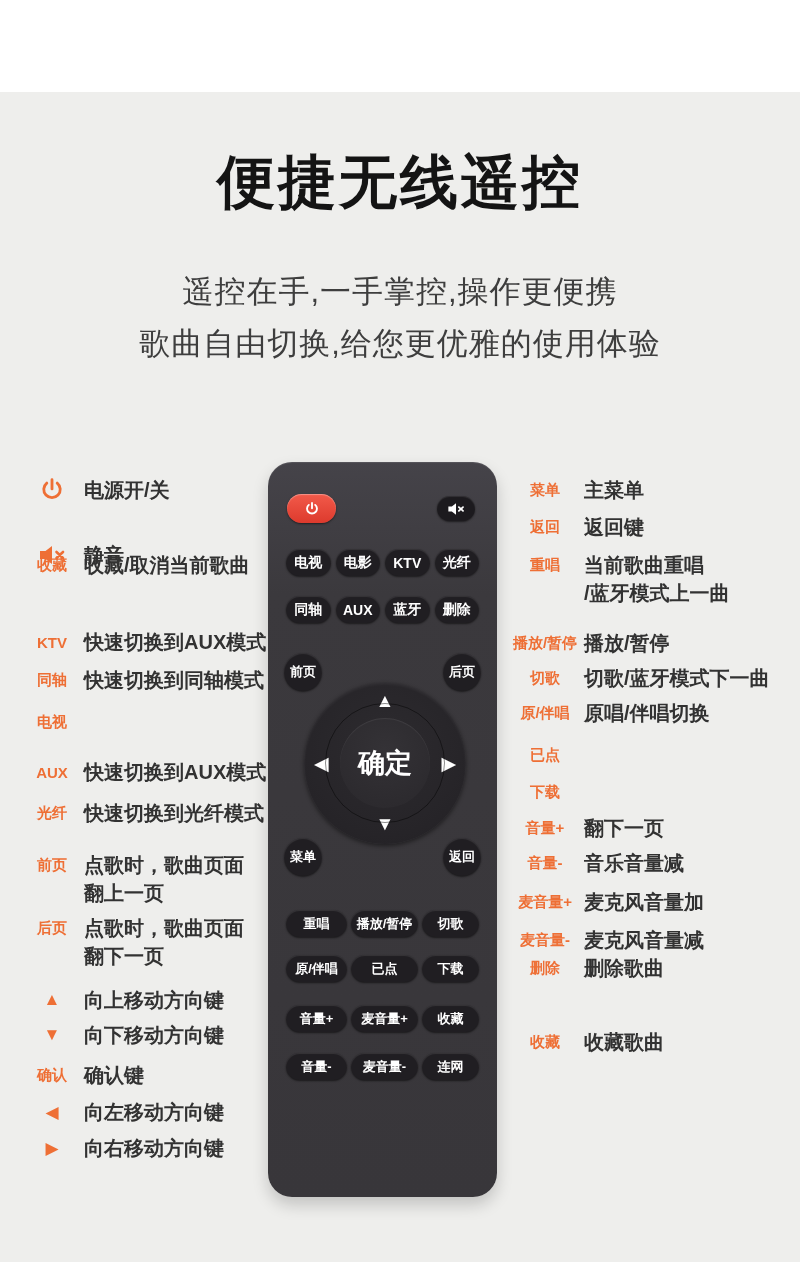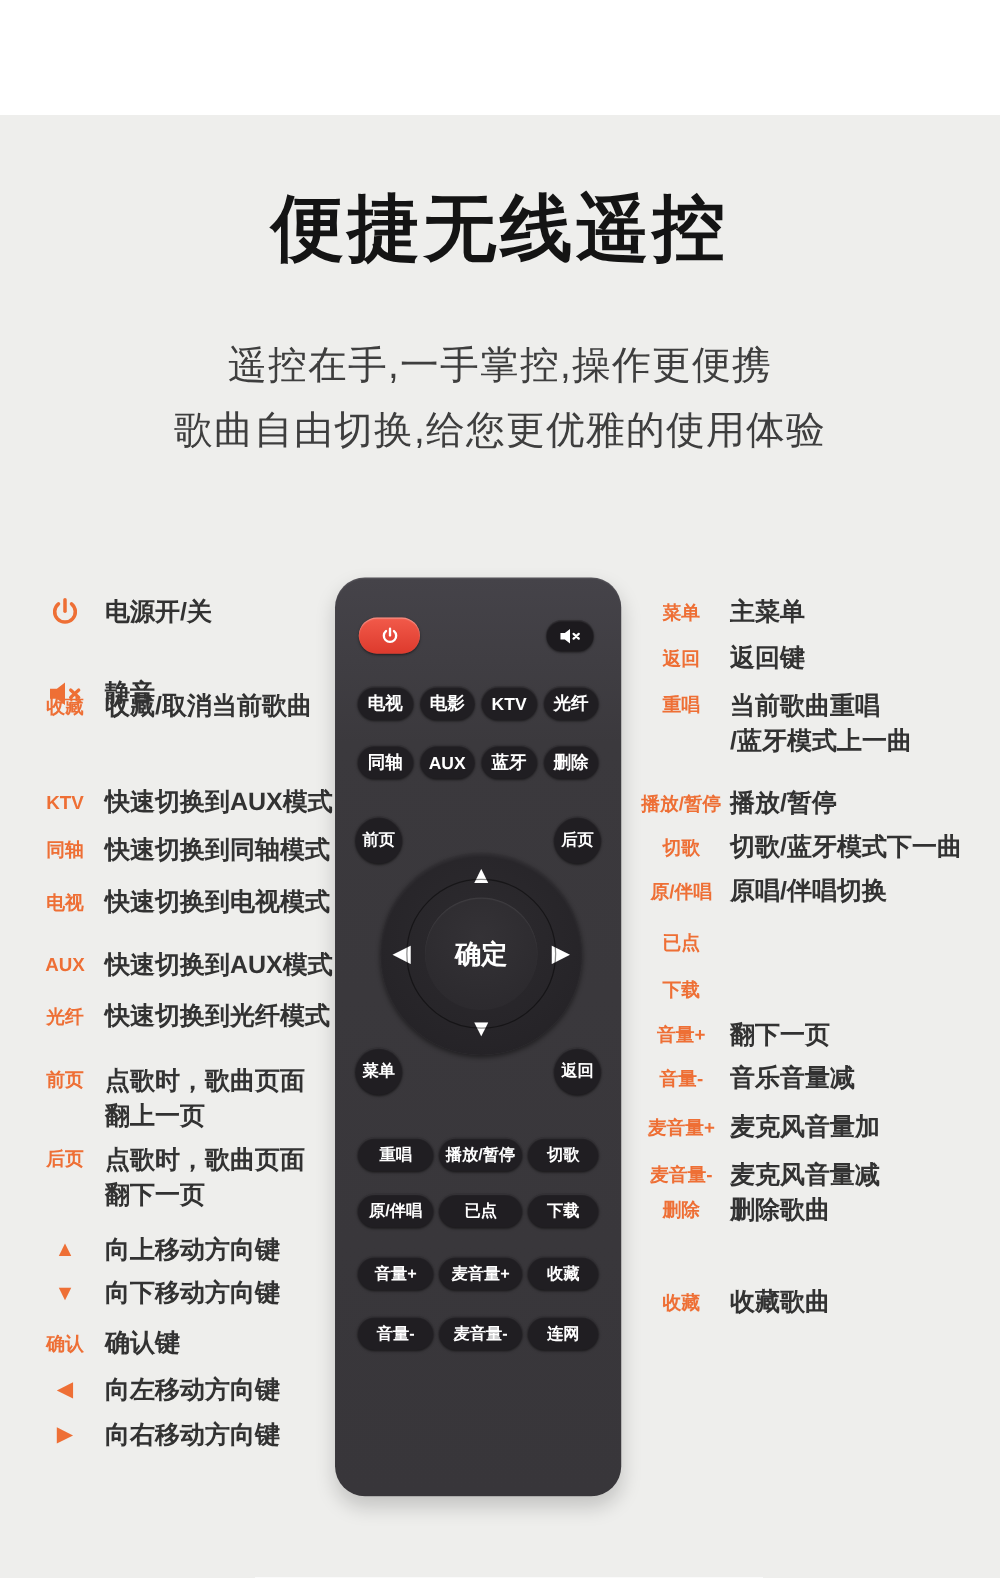--- a/index.html
+++ b/index.html
@@ -59,21 +59,21 @@
   
   #dpad{
     position:absolute;left:36px;top:220px;width:162px;height:162px;border-radius:50%;
     background:radial-gradient(circle at 50% 40%,#2d2b2f 0%,#262428 70%,#222024 100%);
     box-shadow:inset 0 2px 3px rgba(255,255,255,0.06), 0 2px 4px rgba(0,0,0,0.45);
   }
   #dpad-ring{position:absolute;left:21px;top:21px;width:118px;height:118px;border-radius:50%;border:1px solid rgba(0,0,0,0.45);}
   #ok-btn{
     position:absolute;left:36px;top:36px;width:90px;height:90px;border-radius:50%;
     background:radial-gradient(circle at 50% 35%,#343236,#2a282c);
-    color:#fff;font-size:21px;font-weight:bold;display:flex;align-items:center;justify-content:center;
+    color:#fff;font-size:27px;font-weight:bold;display:flex;align-items:center;justify-content:center;
     box-shadow:inset 0 1px 1px rgba(255,255,255,0.08);
   }
   .darrow{position:absolute;color:#ffffff;font-size:19px;line-height:19px;}
   .darrow-up{left:50%;top:9px;transform:translateX(-50%);}
   svg{display:block;}
 </style>
 </head>
 <body>
 
 <div id="stage">
@@ -110,21 +110,20 @@
   <div class="lrow" style="top:642px">
     <span class="ltag">KTV</span>
     <span class="ldesc">快速切换到AUX模式</span>
   </div>
   <div class="lrow" style="top:680px">
     <span class="ltag">同轴</span>
     <span class="ldesc">快速切换到同轴模式</span>
   </div>
   <div class="lrow" style="top:722px">
     <span class="ltag">电视</span>
-    <span class="ldesc">快速切换到电视模式</span>
   </div>
   <div class="lrow" style="top:772px">
     <span class="ltag">AUX</span>
     <span class="ldesc">快速切换到AUX模式</span>
   </div>
   <div class="lrow" style="top:813px">
     <span class="ltag">光纤</span>
     <span class="ldesc">快速切换到光纤模式</span>
   </div>
   <div class="lrow two" style="top:851px">

